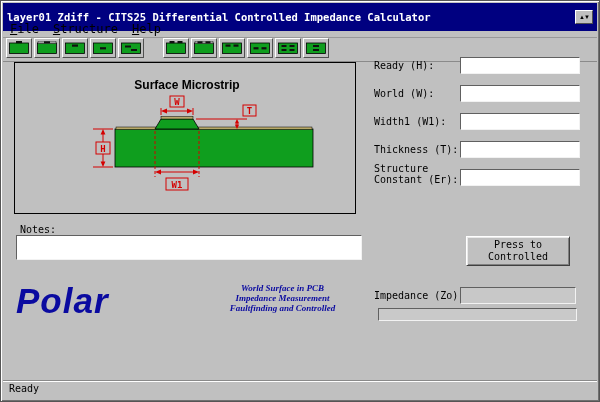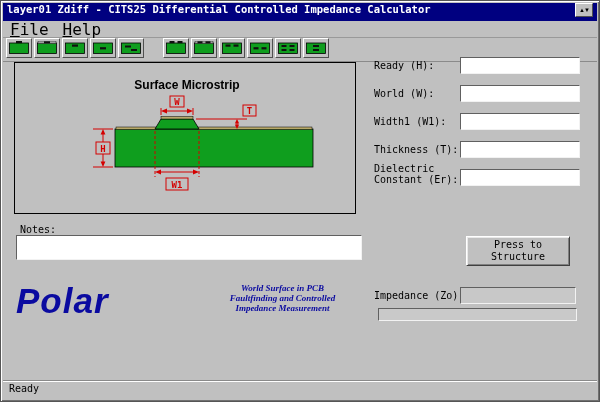--- a/index.html
+++ b/index.html
@@ -4,30 +4,30 @@
 <style>
   html,body{width:600px;height:402px;margin:0;padding:0;}
   body{
     position:relative;background:#c0c0c0;overflow:hidden;
     font-family:"DejaVu Sans Mono","Liberation Mono",monospace;font-size:10px;color:#000;
   }
   .frame{position:absolute;inset:0;border:1px solid #555;
     box-shadow:inset 1px 1px 0 #ffffff, inset -1px -1px 0 #707070;
     pointer-events:none;z-index:60;}
   
-  .titlebar{position:absolute;left:3px;top:3px;right:3px;height:18px;
-    background:var(--titlebar,#000080);display:flex;padding:0 4px;}
+  .titlebar{position:absolute;left:3px;top:3px;right:3px;height:28px;
+    background:var(--titlebar,#000080);display:flex;align-items:center;padding:0 4px;}
   .title{color:#fff;font-weight:bold;font-size:10.5px;white-space:nowrap;}
   .win-btn{margin-left:auto;width:18px;height:14px;background:#c0c0c0;
     border:1px solid;border-color:#fff #505050 #505050 #fff;
     font-size:6px;line-height:11px;text-align:center;padding:0;letter-spacing:-1px;cursor:default;}
   
   .menubar{position:absolute;left:3px;top:21px;right:3px;height:16px;
     border-bottom:1px solid #999;display:flex;align-items:center;}
-  .menu-item{display:inline-block;padding:9px 7px;font-size:16px;cursor:default;}
+  .menu-item{display:inline-block;padding:9px 7px;font-size:12px;cursor:default;}
   .menu-item::first-letter{text-decoration:underline;}
   
   .toolbar{position:absolute;left:3px;top:38px;right:3px;height:23px;border-bottom:1px solid #8a8a8a;}
   .tb-group{position:absolute;top:0;display:flex;gap:2px;}
   .g1{left:3px}.g2{left:160px}
   .tbtn{width:26px;height:20px;background:#c0c0c0;border:1px solid;
     border-color:#fff #505050 #505050 #fff;display:flex;align-items:center;justify-content:center;padding:0;}
   .tbtn svg{width:20px;height:14px;display:block;}
   .pcbfill{fill:var(--pcb,#0f9e1e);stroke:#000;stroke-width:0.8;}
   .coat{fill:#9f9f9f;stroke:#000;stroke-width:0.4;}
@@ -73,20 +73,21 @@
 
 <div class="frame"></div>
 
 <div class="titlebar">
   <span class="title">layer01 Zdiff - CITS25 Differential Controlled Impedance Calculator</span>
   <button class="win-btn"><span>▲▼</span></button>
 </div>
 
 <div class="menubar">
   <span class="menu-item">File</span>
+  <span class="menu-item">Structure</span>
   <span class="menu-item">Help</span>
 </div>
 
 <div class="toolbar">
   <div class="tb-group g1">
     <button class="tbtn">
       <svg viewBox="0 0 20 14">
           <rect class="pcbfill" x="0.5" y="2" width="19" height="10.5"></rect>
           <rect class="trc" x="7" y="0" width="6" height="2.2"></rect>
         </svg>
@@ -206,33 +207,33 @@
 </div>
 
 <div class="fld-label" style="top:60px">Ready (H):</div>
 <input class="fld-input" style="top: 57px;" value="">
 <div class="fld-label" style="top:88px">World (W):</div>
 <input class="fld-input" style="top: 85px;" value="">
 <div class="fld-label" style="top:116px">Width1 (W1):</div>
 <input class="fld-input" style="top: 113px;" value="">
 <div class="fld-label" style="top:144px">Thickness (T):</div>
 <input class="fld-input" style="top: 141px;" value="">
-<div class="fld-label" style="top:163px">Dielectric Constant (Er):</div>
+<div class="fld-label" style="top:163px">Structure Constant (Er):</div>
 <input class="fld-input" style="top: 169px;" value="">
 
 <div class="notes-label">Notes:</div>
 <input class="notes-input" value="" style="">
 
-<button class="calc-btn">Press to Structure</button>
+<button class="calc-btn">Press to Controlled</button>
 
 <div class="logo">Polar</div>
 <div class="tagline">
   <div>World Surface in PCB</div>
+  <div>Impedance Measurement</div>
   <div>Faultfinding and Controlled</div>
-  <div>Impedance Measurement</div>
 </div>
 
 <div class="result-label">Impedance (Zo):</div>
 <div class="result-box"></div>
 <div class="progress"></div>
 
 <div class="statusbar">
   <span>Ready</span>
 </div>
 

